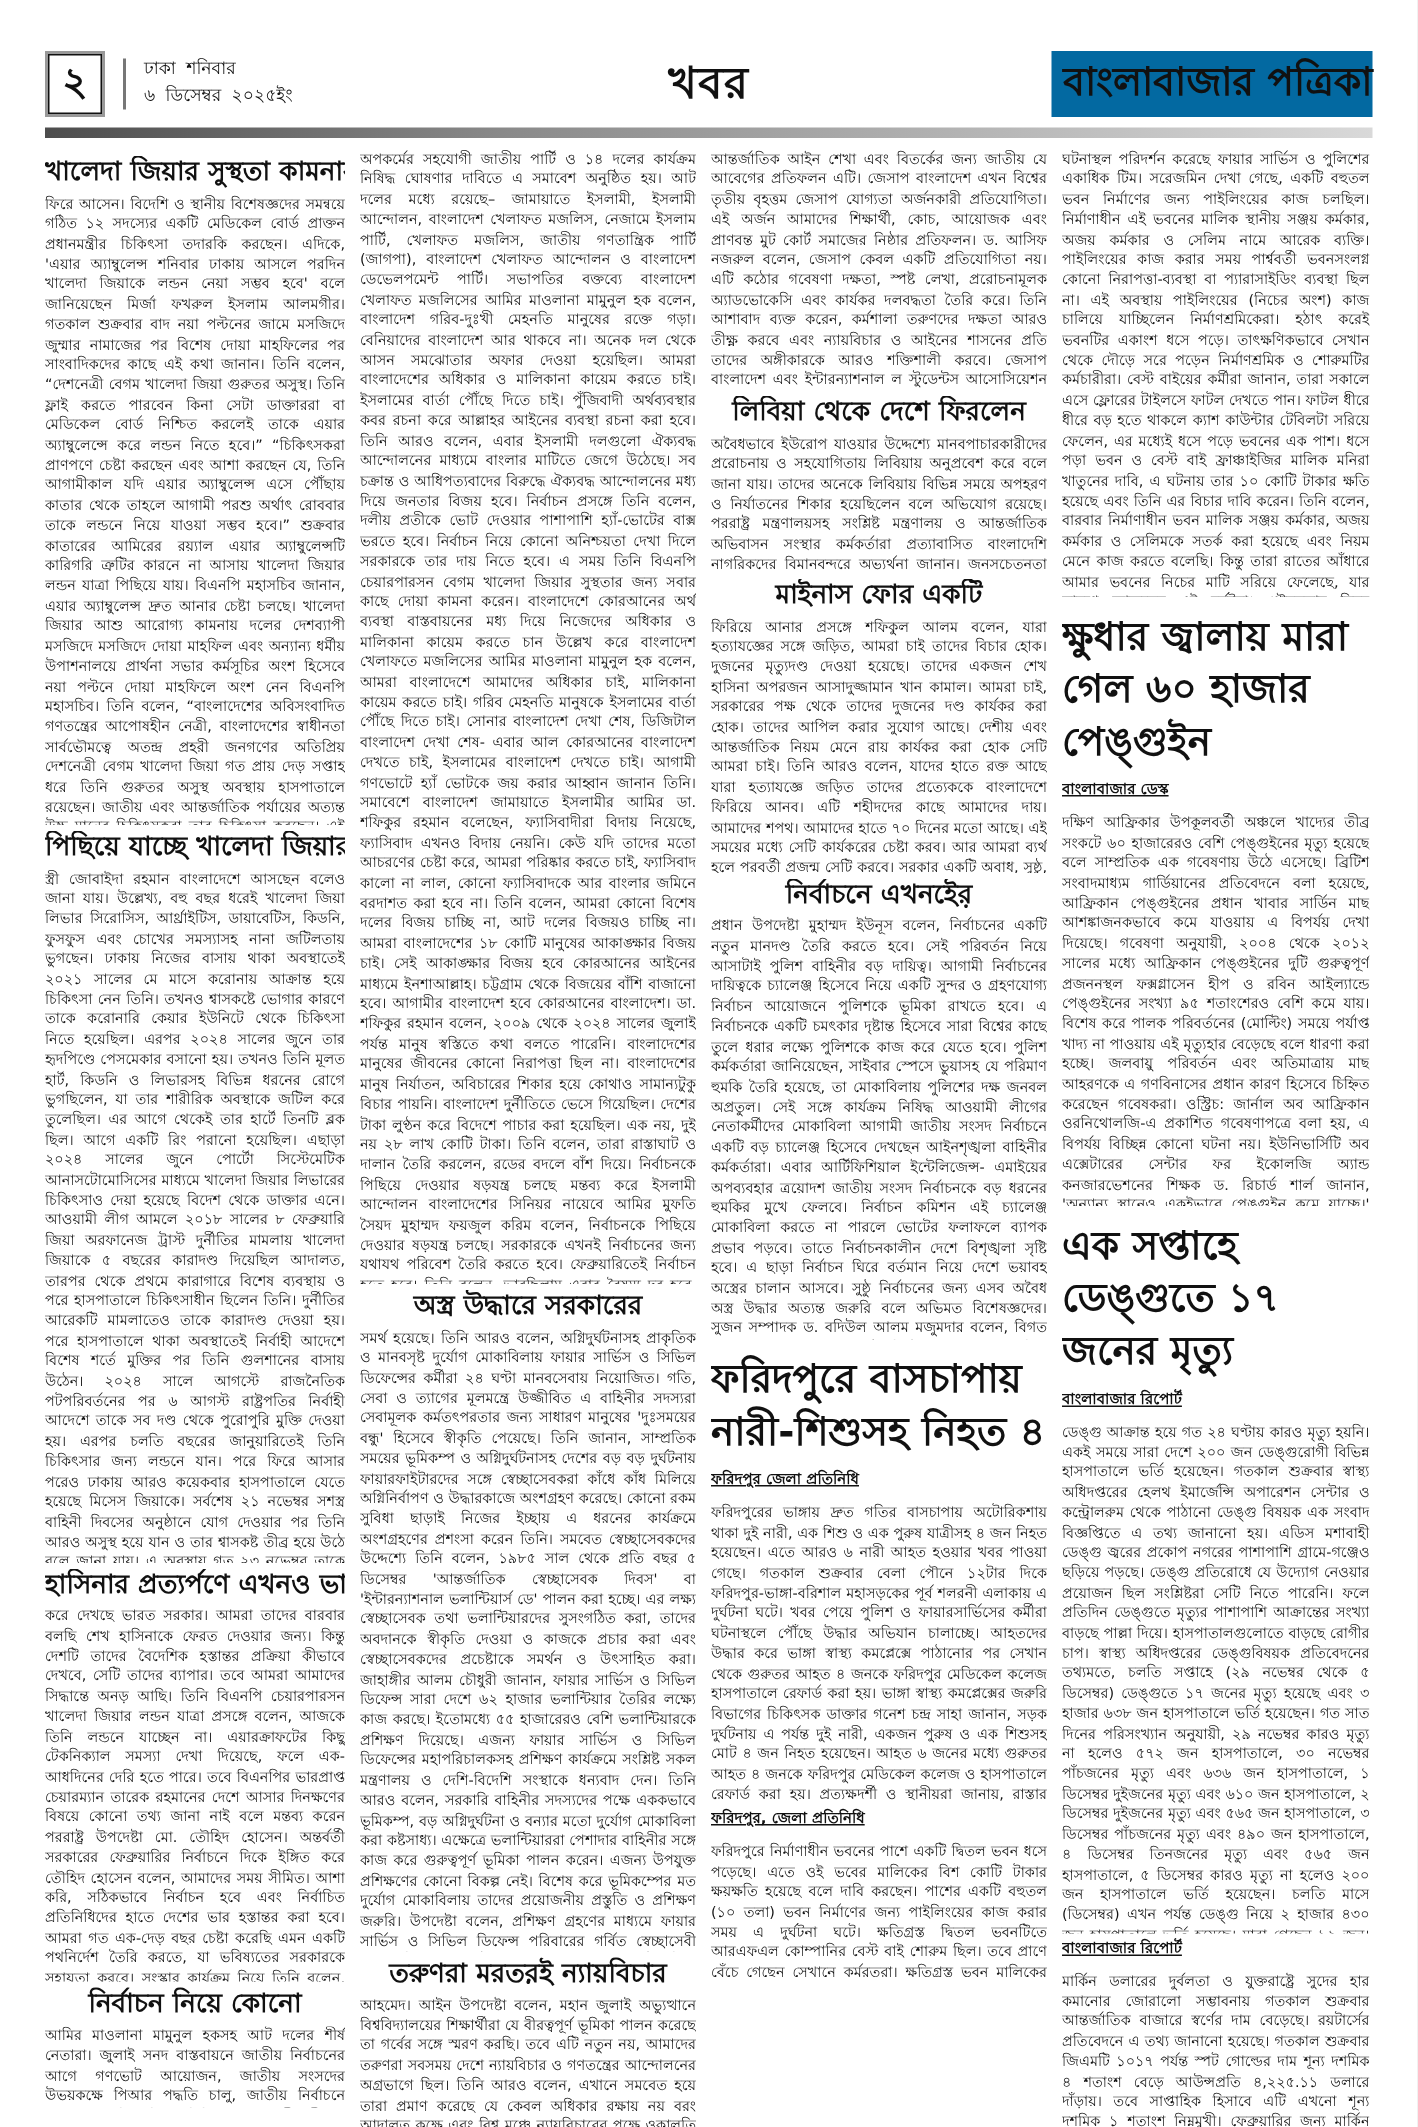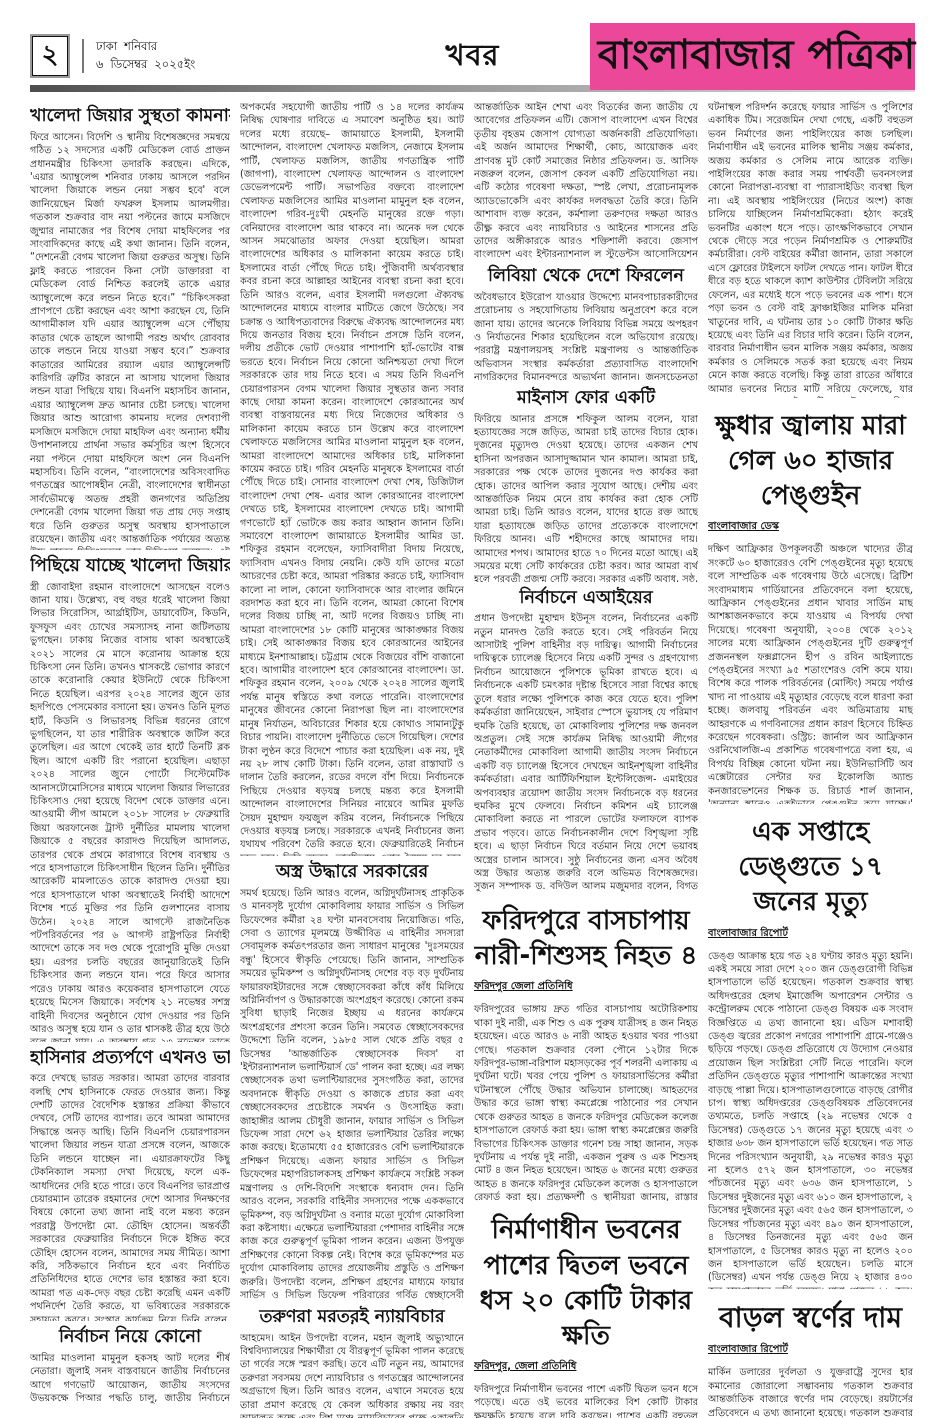--- a/index.html
+++ b/index.html
@@ -7,32 +7,32 @@
     position:relative;width:945px;height:1418px;margin:0 auto;background:#ffffff;
     font-family:"DejaVu Sans","Liberation Sans",sans-serif;color:#111;overflow:hidden;
   }
   
   .header{display:flex;align-items:center;padding:34px 30px 0 30px;position:relative;height:44px;}
   .pagenum{width:36px;height:40px;border:2px solid #999;box-shadow:inset 0 0 0 1px #111;
     display:flex;align-items:center;justify-content:center;font-size:26px;font-weight:bold;background:#fff;}
   .vrule{width:2px;height:34px;background:#777;margin:0 12px;}
   .dateline{font-size:11.5px;line-height:1.55;color:#111;font-family:Liberation Mono, monospace;}
   .section-title{position:absolute;left:0;right:0;text-align:center;font-size:29px;font-weight:bold;letter-spacing:1px;}
-  .masthead{margin-left:auto;font-size:40px;font-weight:800;white-space:nowrap;z-index:2;background:#ec4899;padding-left:8px;}
+  .masthead{margin-left:auto;font-size:26px;font-weight:800;white-space:nowrap;z-index:2;background:#0369a1;padding-left:8px;}
   .hbar{height:7px;margin:7px 30px 8px 30px;background:linear-gradient(to right,#4d4d4d,#8a8a8a 35%,#d9d9d9);}
   
   .columns{display:flex;gap:10px;padding:0 30px;height:1330px;overflow:hidden;}
   .col{overflow:hidden;}
   .col1{width:200px;}
   .col2{width:224px;}
   .col3{width:224px;}
   .col4{width:205px;}
   .headline{font-size:17.5px;font-weight:bold;text-align:center;margin:4px 0 3px 0;
     white-space:nowrap;overflow:hidden;line-height:1.3;}
-  .headline-big{font-size:26px;font-weight:bold;text-align:center;margin:10px 0 5px 0;line-height:1.35;}
+  .headline-big{font-size:26px;font-weight:bold;text-align:left;margin:10px 0 5px 0;line-height:1.35;}
   .headline-big.one-line{font-size:28px;}
   .byline{font-size:10px;font-weight:bold;text-decoration:underline;margin:2px 0 7px 0;}
   .body-txt{font-size:9.6px;line-height:13.4px;text-align:justify;overflow:hidden;color:#151515;
     word-break:break-word;}
 </style>
 </head>
 <body>
 
 <div class="page">
 
@@ -79,42 +79,40 @@
 
     <div class="col col3">
       <div class="body-txt" style="height:160px">আন্তর্জাতিক আইন শেখা এবং বিতর্কের জন্য জাতীয় যে আবেগের প্রতিফলন এটি। জেসাপ বাংলাদেশ এখন বিশ্বের তৃতীয় বৃহত্তম জেসাপ যোগ্যতা অর্জনকারী প্রতিযোগিতা। এই অর্জন আমাদের শিক্ষার্থী, কোচ, আয়োজক এবং প্রাণবন্ত মুট কোর্ট সমাজের নিষ্ঠার প্রতিফলন। ড. আসিফ নজরুল বলেন, জেসাপ কেবল একটি প্রতিযোগিতা নয়। এটি কঠোর গবেষণা দক্ষতা, স্পষ্ট লেখা, প্ররোচনামূলক অ্যাডভোকেসি এবং কার্যকর দলবদ্ধতা তৈরি করে। তিনি আশাবাদ ব্যক্ত করেন, কর্মশালা তরুণদের দক্ষতা আরও তীক্ষ্ণ করবে এবং ন্যায়বিচার ও আইনের শাসনের প্রতি তাদের অঙ্গীকারকে আরও শক্তিশালী করবে। জেসাপ বাংলাদেশ এবং ইন্টারন্যাশনাল ল স্টুডেন্টস আসোসিয়েশন (আইএলএসএ), মার্কিন বিচার বিভাগ, বিসিসি প্রসিকিউটরিয়াল ডেভেলপমেন্ট, ব্র্যাক বিশ্ববিদ্যালয়ের স্কুল অব ল এবং হার্ভ বাংলাদেশের সহযোগিতায় 'মে ইট প্লিজ দ্যা কোর্ট: দ্য কেস কনসার্নিং দ্য ক্রাফট অব জেসাপ অ্যাডভোকেসি' শীর্ষক দুদিনব্যাপী যুব জেসাপ কর্মশালা আয়োজন করেছে। কর্মশালাটি অ্যাডভোকেসি দক্ষতা বৃদ্ধি এবং ফিলিপ সি জেসাপ আন্তর্জাতিক আইন মুট কোর্ট প্রতিযোগিতার (জেসাপ) ১০ম বাংলাদেশ যোগ্যতা অর্জনের রাউন্ডে সফলভাবে অংশগ্রহণের জন্য শিক্ষার্থীদের প্রস্তুত করার জন্য ডিজাইন করা হয়েছে। উল্লেখ্য, জেসাপ মুটিংকে আন্তর্জাতিক আইন মুট কোর্টের 'বিশ্বকাপ' হিসেবে পরিচিত।</div>
 
       <h2 class="headline">লিবিয়া থেকে দেশে ফিরলেন</h2>
       <div class="body-txt" style="height:92px">অবৈধভাবে ইউরোপ যাওয়ার উদ্দেশ্যে মানবপাচারকারীদের প্ররোচনায় ও সহযোগিতায় লিবিয়ায় অনুপ্রবেশ করে বলে জানা যায়। তাদের অনেকে লিবিয়ায় বিভিন্ন সময়ে অপহরণ ও নির্যাতনের শিকার হয়েছিলেন বলে অভিযোগ রয়েছে। পররাষ্ট্র মন্ত্রণালয়সহ সংশ্লিষ্ট মন্ত্রণালয় ও আন্তর্জাতিক অভিবাসন সংস্থার কর্মকর্তারা প্রত্যাবাসিত বাংলাদেশি নাগরিকদের বিমানবন্দরে অভ্যর্থনা জানান। জনসচেতনতা বৃদ্ধির লক্ষ্যে তাদের এই দুর্বিষহ অভিজ্ঞতা সম্ভাব্য সবার সঙ্গে বিনিময় করার জন্য পররাষ্ট্র মন্ত্রণালয়ের পক্ষ থেকে তাদের অনুরোধ জানানো হয়। আন্তর্জাতিক অভিবাসন সংস্থার পক্ষ থেকে প্রত্যাবাসনকৃত প্রত্যেককে পথখরচা, কিছু খাদ্যসামগ্রী এবং প্রাথমিক চিকিৎসা প্রদান করা হয়। এর আগে, গত ১ ডিসেম্বর ১৭৩ বাংলাদেশিকে দেশে ফিরিয়ে আনা হয়।</div>
 
       <h2 class="headline">মাইনাস ফোর একটি</h2>
       <div class="body-txt" style="height:170px">ফিরিয়ে আনার প্রসঙ্গে শফিকুল আলম বলেন, যারা হত্যাযজ্ঞের সঙ্গে জড়িত, আমরা চাই তাদের বিচার হোক। দুজনের মৃত্যুদণ্ড দেওয়া হয়েছে। তাদের একজন শেখ হাসিনা অপরজন আসাদুজ্জামান খান কামাল। আমরা চাই, সরকারের পক্ষ থেকে তাদের দুজনের দণ্ড কার্যকর করা হোক। তাদের আপিল করার সুযোগ আছে। দেশীয় এবং আন্তর্জাতিক নিয়ম মেনে রায় কার্যকর করা হোক সেটি আমরা চাই। তিনি আরও বলেন, যাদের হাতে রক্ত আছে যারা হত্যাযজ্ঞে জড়িত তাদের প্রত্যেককে বাংলাদেশে ফিরিয়ে আনব। এটি শহীদদের কাছে আমাদের দায়। আমাদের শপথ। আমাদের হাতে ৭০ দিনের মতো আছে। এই সময়ের মধ্যে সেটি কার্যকরের চেষ্টা করব। আর আমরা ব্যর্থ হলে পরবর্তী প্রজন্ম সেটি করবে। সরকার একটি অবাধ, সুষ্ঠু, নিরপেক্ষ ও গ্রহণযোগ্য নির্বাচন আয়োজনের জন্য কাজ করছে উল্লেখ করে তিনি বলেন, আগামী বছরের ১৫ ফেব্রুয়ারির মধ্যে সব রাজনৈতিক দলের অংশগ্রহণে একটি সুষ্ঠু নির্বাচন অনুষ্ঠিত হবে। শফিকুল আলম জানান, নির্বাচন কমিশন ইতিমধ্যেই সব রাজনৈতিক দলের সঙ্গে আলোচনা সম্পন্ন করেছে। মাগুরা জেলা প্রশাসক আবদুল্লাহ আল মাহমুদের সভাপতিত্বে ক্রীড়া পরিদপ্তর, যুব ও ক্রীড়া মন্ত্রণালয় আয়োজিত এবং মাগুরা জেলা প্রশাসন ও জেলা ক্রীড়া অফিসের বাস্তবায়িত ফুটবল টুর্নামেন্টের উদ্বোধনী অনুষ্ঠানে বিশেষ অতিথি হিসেবে মাগুরা পুলিশ সুপার মো. হাবিবুর রহমান, সিভিল সার্জন ডা. মো. শামীম কবির, মাগুরা পৌর প্রশাসক ইমতিয়াজ হোসেন উপস্থিত ছিলেন।</div>
 
-      <h2 class="headline">নির্বাচনে এআইয়ের</h2>
+      <h2 class="headline">নির্বাচনে এখনই়ের</h2>
       <div class="body-txt" style="height:282px">প্রধান উপদেষ্টা মুহাম্মদ ইউনূস বলেন, নির্বাচনের একটি নতুন মানদণ্ড তৈরি করতে হবে। সেই পরিবর্তন নিয়ে আসাটাই পুলিশ বাহিনীর বড় দায়িত্ব। আগামী নির্বাচনের দায়িত্বকে চ্যালেঞ্জ হিসেবে নিয়ে একটি সুন্দর ও গ্রহণযোগ্য নির্বাচন আয়োজনে পুলিশকে ভূমিকা রাখতে হবে। এ নির্বাচনকে একটি চমৎকার দৃষ্টান্ত হিসেবে সারা বিশ্বের কাছে তুলে ধরার লক্ষ্যে পুলিশকে কাজ করে যেতে হবে। পুলিশ কর্মকর্তারা জানিয়েছেন, সাইবার স্পেসে ভুয়াসহ যে পরিমাণ হুমকি তৈরি হয়েছে, তা মোকাবিলায় পুলিশের দক্ষ জনবল অপ্রতুল। সেই সঙ্গে কার্যক্রম নিষিদ্ধ আওয়ামী লীগের নেতাকর্মীদের মোকাবিলা আগামী জাতীয় সংসদ নির্বাচনে একটি বড় চ্যালেঞ্জ হিসেবে দেখছেন আইনশৃঙ্খলা বাহিনীর কর্মকর্তারা। এবার আর্টিফিশিয়াল ইন্টেলিজেন্স- এমাইয়ের অপব্যবহার ত্রয়োদশ জাতীয় সংসদ নির্বাচনকে বড় ধরনের হুমকির মুখে ফেলবে। নির্বাচন কমিশন এই চ্যালেঞ্জ মোকাবিলা করতে না পারলে ভোটের ফলাফলে ব্যাপক প্রভাব পড়বে। তাতে নির্বাচনকালীন দেশে বিশৃঙ্খলা সৃষ্টি হবে। এ ছাড়া নির্বাচন ঘিরে বর্তমান নিয়ে দেশে ভয়াবহ অস্ত্রের চালান আসবে। সুষ্ঠু নির্বাচনের জন্য এসব অবৈধ অস্ত্র উদ্ধার অত্যন্ত জরুরি বলে অভিমত বিশেষজ্ঞদের। সুজন সম্পাদক ড. বদিউল আলম মজুমদার বলেন, বিগত সময়ে দেশে কয়েকবার সুষ্ঠু নির্বাচন হলেও গণতান্ত্রিক উত্তরণ ঘটেনি। গণতান্ত্রিক উত্তরণের জন্য শুধু নির্বাচনই যথেষ্ট নয়। এর জন্য প্রয়োজন আইনি, প্রাতিষ্ঠানিক ও কাঠামোগত সংস্কার। বিরাজমান রাজনৈতিক পরিস্থিতির গভীর বিশ্লেষণ থেকে আমরা বাংলাদেশের সুষ্ঠু, নিরপেক্ষ ও গ্রহণযোগ্য নির্বাচনের পথে মোটা দাগে সাতটি প্রতিবন্ধকতা চিহ্নিত করেছি। তবে এবারের নির্বাচনে প্রধান চ্যালেঞ্জ হবে আর্টিফিশিয়াল ইন্টেলিজেন্স- এআইয়ের অপব্যবহার। এর মাধ্যমে যে সব অপতথ্য, গুজব ছড়ানো হবে তাতে আইনশৃঙ্খলা মুহূর্তেই অবনতি ঘটতে পারে। এটি মোকাবেলায় আমাদের আইনশৃঙ্খলা বাহিনী কতটা সক্ষম সেটা একটা বড় প্রশ্ন। বিশিষ্ট রাষ্ট্রবিজ্ঞানী ও রাজনৈতিক বিশ্লেষক প্রফেসর ড. দিলারা চৌধুরী বলেন, অভ্যন্তরীণ সংকট ও বহির্বিশ্বের নানা সংকট থেকে উত্তরণের জন্য আগামী জাতীয় নির্বাচন খুবই গুরুত্বপূর্ণ। এবারের নির্বাচনে তথ্য প্রযুক্তির অপব্যবহার বড় ধরনের নেতিবাচক প্রভাব ফেলতে পারে। এর মোকাবেলায় রাজনৈতিক ঐক্য যেমন প্রয়োজন তেমনি আইনশৃঙ্খলা বাহিনীরও দায়িত্বশীল ভূমিকাও জরুরি।</div>
 
       <h2 class="headline-big">ফরিদপুরে বাসচাপায় নারী-শিশুসহ নিহত ৪</h2>
       <div class="byline">ফরিদপুর জেলা প্রতিনিধি</div>
       <div class="body-txt" style="height:200px">ফরিদপুরের ভাঙ্গায় দ্রুত গতির বাসচাপায় অটোরিকশায় থাকা দুই নারী, এক শিশু ও এক পুরুষ যাত্রীসহ ৪ জন নিহত হয়েছেন। এতে আরও ৬ নারী আহত হওয়ার খবর পাওয়া গেছে। গতকাল শুক্রবার বেলা পৌনে ১২টার দিকে ফরিদপুর-ভাঙ্গা-বরিশাল মহাসড়কের পূর্ব শলরনী এলাকায় এ দুর্ঘটনা ঘটে। খবর পেয়ে পুলিশ ও ফায়ারসার্ভিসের কর্মীরা ঘটনাস্থলে পৌঁছে উদ্ধার অভিযান চালাচ্ছে। আহতদের উদ্ধার করে ভাঙ্গা স্বাস্থ্য কমপ্লেক্সে পাঠানোর পর সেখান থেকে গুরুতর আহত ৪ জনকে ফরিদপুর মেডিকেল কলেজ হাসপাতালে রেফার্ড করা হয়। ভাঙ্গা স্বাস্থ্য কমপ্লেক্সের জরুরি বিভাগের চিকিৎসক ডাক্তার গনেশ চন্দ্র সাহা জানান, সড়ক দুর্ঘটনায় এ পর্যন্ত দুই নারী, একজন পুরুষ ও এক শিশুসহ মোট ৪ জন নিহত হয়েছেন। আহত ৬ জনের মধ্যে গুরুতর আহত ৪ জনকে ফরিদপুর মেডিকেল কলেজ ও হাসপাতালে রেফার্ড করা হয়। প্রত্যক্ষদর্শী ও স্থানীয়রা জানায়, রাস্তার ওপারে তারা জমিতে কাজ করছিলেন। হঠাৎ বিকট শব্দ শুনতে পান তারা।</div>
 
-      <h2 class="headline-big">নির্মাণাধীন ভবনের পাশের দ্বিতল ভবনে ধস ২০ কোটি টাকার ক্ষতি</h2>
       <div class="byline">ফরিদপুর, জেলা প্রতিনিধি</div>
       <div class="body-txt" style="height:90px">ফরিদপুরে নির্মাণাধীন ভবনের পাশে একটি দ্বিতল ভবন ধসে পড়েছে। এতে ওই ভবের মালিকের বিশ কোটি টাকার ক্ষয়ক্ষতি হয়েছে বলে দাবি করছেন। পাশের একটি বহুতল (১০ তলা) ভবন নির্মাণের জন্য পাইলিংয়ের কাজ করার সময় এ দুর্ঘটনা ঘটে। ক্ষতিগ্রস্ত দ্বিতল ভবনটিতে আরএফএল কোম্পানির বেস্ট বাই শোরুম ছিল। তবে প্রাণে বেঁচে গেছেন সেখানে কর্মরতরা। ক্ষতিগ্রস্ত ভবন মালিকের অভিযোগ, নিরাপত্তাব্যবস্থার জন্য নির্মাণাধীন ভবনমালিকদের বলা হলেও কর্ণপাত না করে নিয়মবহির্ভূতভাবে কাজ করে যাচ্ছিলেন। এ ছাড়া সংশ্লিষ্ট পৌর কর্তৃপক্ষের গাফিলতির অভিযোগ করছেন স্থানীয়রা। গতকাল শুক্রবার দুপুর পৌনে ১২টার দিকে শহরের প্রাণকেন্দ্র নিলটুলি ফর্কার পট্টির মুজিব সড়ক এলাকায় এ ঘটনা ঘটে। খবর পেয়ে</div>
     </div>
 
     <div class="col col4">
       <div class="body-txt" style="height:298px">ঘটনাস্থল পরিদর্শন করেছে ফায়ার সার্ভিস ও পুলিশের একাধিক টিম। সরেজমিন দেখা গেছে, একটি বহুতল ভবন নির্মাণের জন্য পাইলিংয়ের কাজ চলছিল। নির্মাণাধীন এই ভবনের মালিক স্থানীয় সঞ্জয় কর্মকার, অজয় কর্মকার ও সেলিম নামে আরেক ব্যক্তি। পাইলিংয়ের কাজ করার সময় পার্শ্ববর্তী ভবনসংলগ্ন কোনো নিরাপত্তা-ব্যবস্থা বা প্যারাসাইডিং ব্যবস্থা ছিল না। এই অবস্থায় পাইলিংয়ের (নিচের অংশ) কাজ চালিয়ে যাচ্ছিলেন নির্মাণশ্রমিকেরা। হঠাৎ করেই ভবনটির একাংশ ধসে পড়ে। তাৎক্ষণিকভাবে সেখান থেকে দৌড়ে সরে পড়েন নির্মাণশ্রমিক ও শোরুমটির কর্মচারীরা। বেস্ট বাইয়ের কর্মীরা জানান, তারা সকালে এসে ফ্লোরের টাইলসে ফাটল দেখতে পান। ফাটল ধীরে ধীরে বড় হতে থাকলে ক্যাশ কাউন্টার টেবিলটা সরিয়ে ফেলেন, এর মধ্যেই ধসে পড়ে ভবনের এক পাশ। ধসে পড়া ভবন ও বেস্ট বাই ফ্রাঞ্চাইজির মালিক মনিরা খাতুনের দাবি, এ ঘটনায় তার ১০ কোটি টাকার ক্ষতি হয়েছে এবং তিনি এর বিচার দাবি করেন। তিনি বলেন, বারবার নির্মাণাধীন ভবন মালিক সঞ্জয় কর্মকার, অজয় কর্মকার ও সেলিমকে সতর্ক করা হয়েছে এবং নিয়ম মেনে কাজ করতে বলেছি। কিন্তু তারা রাতের আঁধারে আমার ভবনের নিচের মাটি সরিয়ে ফেলেছে, যার কারণে আজকের এই দুর্ঘটনা। পৌরসভার নিয়ম অনুযায়ী ৩ ফুট দূরত্ব রেখে কাজ করার কথা থাকলেও নিয়মের তোয়াক্কা না করেই কাজ চালিয়ে যাচ্ছিলেন। আজ সকালে উল্টো আমার কর্মচারীদের হুমকি-ধমকিও দেওয়া হয়। এ বিষয়ে জানতে অভিযুক্ত ভবনমালিকদের একজন সঞ্জয় সাহার সঙ্গে যোগাযোগের চেষ্টা করেও তাঁর বক্তব্য পাওয়া যায়নি। এ বিষয়ে কোতোয়ালি থানা ভারপ্রাপ্ত কর্মকর্তা (ওসি) নুরুজ্জামান বলেন, খবর পেয়ে এখানকার আইনশৃঙ্খলা পরিস্থিতি নিয়ন্ত্রণে পুলিশ মোতায়েন করা হয়েছে। তবে সন্ধ্যা ৭টা ১৫ মিনিট পর্যন্ত (এ নিউজ লেখা পর্যন্ত) কোনো ভুক্তভোগীদের পক্ষ থেকে কোনো অভিযোগ পাওয়া যায়নি। অভিযোগ পেলে সেটা তদন্ত করে প্রয়োজনীয় ব্যবস্থা নেওয়া হবে। ৫ তলা থেকে উচ্চ ভবনের ডিজাইন অনুমোদন করেন গণপূর্ত অধিদফতর। সেই হিসেবে ক্ষতিগ্রস্ত অভিতর ভবনটির পাশে নির্মাণাধীন ১০ তলা ভবনটির নকশা অনুমোদন করেছে গণপূর্ত অধিদফতর। এ বিষয়ে কথা বলতে গণপূর্ত অধিদফতর ফরিদপুর জেলার নির্বাহী প্রকৌশলী মো. খায়রুজ্জামান অফিসিয়াল মোবাইল নম্বরে ও হোয়াটসঅ্যাপ এ একাধিক বার কল করলেও তা রিসিভ হয়নি।</div>
 
       <h2 class="headline-big">ক্ষুধার জ্বালায় মারা গেল ৬০ হাজার পেঙ্গুইন</h2>
       <div class="byline">বাংলাবাজার ডেস্ক</div>
       <div class="body-txt" style="height:262px">দক্ষিণ আফ্রিকার উপকূলবর্তী অঞ্চলে খাদ্যের তীব্র সংকটে ৬০ হাজারেরও বেশি পেঙ্গুইনের মৃত্যু হয়েছে বলে সাম্প্রতিক এক গবেষণায় উঠে এসেছে। ব্রিটিশ সংবাদমাধ্যম গার্ডিয়ানের প্রতিবেদনে বলা হয়েছে, আফ্রিকান পেঙ্গুইনের প্রধান খাবার সার্ডিন মাছ আশঙ্কাজনকভাবে কমে যাওয়ায় এ বিপর্যয় দেখা দিয়েছে। গবেষণা অনুযায়ী, ২০০৪ থেকে ২০১২ সালের মধ্যে আফ্রিকান পেঙ্গুইনের দুটি গুরুত্বপূর্ণ প্রজননস্থল ফক্সগ্লাসেন হীপ ও রবিন আইল্যান্ডে পেঙ্গুইনের সংখ্যা ৯৫ শতাংশেরও বেশি কমে যায়। বিশেষ করে পালক পরিবর্তনের (মোল্টিং) সময়ে পর্যাপ্ত খাদ্য না পাওয়ায় এই মৃত্যুহার বেড়েছে বলে ধারণা করা হচ্ছে। জলবায়ু পরিবর্তন এবং অতিমাত্রায় মাছ আহরণকে এ গণবিনাসের প্রধান কারণ হিসেবে চিহ্নিত করেছেন গবেষকরা। ওস্ট্রিচ: জার্নাল অব আফ্রিকান ওরনিথোলজি-এ প্রকাশিত গবেষণাপত্রে বলা হয়, এ বিপর্যয় বিচ্ছিন্ন কোনো ঘটনা নয়। ইউনিভার্সিটি অব এক্সেটারের সেন্টার ফর ইকোলজি অ্যান্ড কনজারভেশনের শিক্ষক ড. রিচার্ড শার্ল জানান, 'অন্যান্য স্থানেও একইভাবে পেঙ্গুইন কমে যাচ্ছে।' গত ৩০ বছরে আফ্রিকান পেঙ্গুইন প্রজাতির সংখ্যা প্রায় ৮০ শতাংশ কমে গেছে। আফ্রিকান পেঙ্গুইনরা প্রতিবছর পুরনো পালক ফেলে নতুন পালক গজায়, যাতে তাদের শরীরের তাপরোধ ও জলরোধী ক্ষমতা বজায় থাকে। তবে প্রায় ২১ দিনের এই মোল্টিং পর্বে তাদের স্থলে অবস্থান করতে হয় এবং এ প্রক্রিয়ার জন্য আগে থেকেই শরীরে পর্যাপ্ত চর্বির মজুদ থাকা জরুরি। ড. শার্ল বলেন, 'মোল্টিংয়ের আগে বা পরে যদি পর্যাপ্ত খাদ্য না পায়, তাহলে তারা উপবাসের সময়টায় টিকতে পারে না। আমরা হয়ত অনেক পেঙ্গুইনের মৃতদেহ ভেসে থাকতে দেখি না, কারণ তারা সমুদ্রেই মারা যায়।' গবেষণায় আরও বলা হয়, ২০০৪ সালের পর থেকে দক্ষিণ আফ্রিকার পশ্চিম উপকূলে সার্ডিন মাছের সংখ্যা আশঙ্কাজনক হারে কমে যাচ্ছে। এই সার্ডিনই আফ্রিকান পেঙ্গুইনের প্রধান খাদ্য। উপকূলীয় পানির তাপমাত্রা ও লবণাক্ততার পরিবর্তনে মাছের ডিম ছাড়া কমে গেছে, কিছু মাছ শিকার বেড়েছে। ২০২৪ সালে আফ্রিকান পেঙ্গুইনকে 'অতিসংকটাপন্ন' প্রজাতি হিসেবে ঘোষণা করা হয়, এবং বর্তমানে প্রজননক্ষম জোড়ার সংখ্যা ১০ হাজারেরও কম।</div>
 
       <h2 class="headline-big">এক সপ্তাহে ডেঙ্গুতে ১৭ জনের মৃত্যু</h2>
       <div class="byline">বাংলাবাজার রিপোর্ট</div>
       <div class="body-txt" style="height:340px">ডেঙ্গু আক্রান্ত হয়ে গত ২৪ ঘণ্টায় কারও মৃত্যু হয়নি। একই সময়ে সারা দেশে ২০০ জন ডেঙ্গুরোগী বিভিন্ন হাসপাতালে ভর্তি হয়েছেন। গতকাল শুক্রবার স্বাস্থ্য অধিদপ্তরের হেলথ ইমার্জেন্সি অপারেশন সেন্টার ও কন্ট্রোলরুম থেকে পাঠানো ডেঙ্গু বিষয়ক এক সংবাদ বিজ্ঞপ্তিতে এ তথ্য জানানো হয়। এডিস মশাবাহী ডেঙ্গু জ্বরের প্রকোপ নগরের পাশাপাশি গ্রামে-গঞ্জেও ছড়িয়ে পড়ছে। ডেঙ্গু প্রতিরোধে যে উদ্যোগ নেওয়ার প্রয়োজন ছিল সংশ্লিষ্টরা সেটি নিতে পারেনি। ফলে প্রতিদিন ডেঙ্গুতে মৃত্যুর পাশাপাশি আক্রান্তের সংখ্যা বাড়ছে পাল্লা দিয়ে। হাসপাতালগুলোতে বাড়ছে রোগীর চাপ। স্বাস্থ্য অধিদপ্তরের ডেঙ্গুবিষয়ক প্রতিবেদনের তথ্যমতে, চলতি সপ্তাহে (২৯ নভেম্বর থেকে ৫ ডিসেম্বর) ডেঙ্গুতে ১৭ জনের মৃত্যু হয়েছে এবং ৩ হাজার ৬৩৮ জন হাসপাতালে ভর্তি হয়েছেন। গত সাত দিনের পরিসংখ্যান অনুযায়ী, ২৯ নভেম্বর কারও মৃত্যু না হলেও ৫৭২ জন হাসপাতালে, ৩০ নভেম্বর পাঁচজনের মৃত্যু এবং ৬৩৬ জন হাসপাতালে, ১ ডিসেম্বর দুইজনের মৃত্যু এবং ৬১০ জন হাসপাতালে, ২ ডিসেম্বর দুইজনের মৃত্যু এবং ৫৬৫ জন হাসপাতালে, ৩ ডিসেম্বর পাঁচজনের মৃত্যু এবং ৪৯০ জন হাসপাতালে, ৪ ডিসেম্বর তিনজনের মৃত্যু এবং ৫৬৫ জন হাসপাতালে, ৫ ডিসেম্বর কারও মৃত্যু না হলেও ২০০ জন হাসপাতালে ভর্তি হয়েছেন। চলতি মাসে (ডিসেম্বর) এখন পর্যন্ত ডেঙ্গু নিয়ে ২ হাজার ৪৩০ জন হাসপাতালে ভর্তি হয়েছে। মারা গেছেন ১২ জন। এ ছাড়া চলতি বছর ৫ ডিসেম্বর পর্যন্ত ডেঙ্গুতে আক্রান্ত হয়ে হাসপাতালে ভর্তি হয়েছেন ৯৬ হাজার ৮২৭ জন। এর মধ্যে ছাড়পত্র পেয়েছেন ৯৪ হাজার ৬২৪ জন। মারা গেছেন ৩৯৪ জন। গতকালের বিজ্ঞপ্তিতে বলা হয়, গত ২৪ ঘণ্টায় ডেঙ্গু আক্রান্ত হয়ে হাসপাতালে ভর্তি রোগীর মধ্যে বরিশাল বিভাগে (সিটি করপোরেশনের বাইরে) ১৪ জন, চট্টগ্রাম বিভাগে (সিটি করপোরেশনের বাইরে) ৯২ জন, ঢাকা বিভাগে (সিটি করপোরেশনের বাইরে) ১৪ জন, ঢাকা উত্তর সিটি করপোরেশনের ৭২ জন, ঢাকা দক্ষিণ সিটি করপোরেশনের ছয়জন, খুলনা বিভাগে (সিটি করপোরেশনের বাইরে) দুজন রয়েছেন। ২৪ ঘণ্টায় ২২৬ জন ডেঙ্গুরোগী হাসপাতাল থেকে ছাড়পত্র পেয়েছেন। চলতি বছরে এ যাবত মোট ৯৪ হাজার ৬২৪ জন রোগী হাসপাতাল থেকে ছাড়পত্র পেয়েছেন। চলতি বছরের পাঁচ ডিসেম্বর পর্যন্ত মোট ডেঙ্গু আক্রান্ত হয়েছে ৯৬ হাজার ৮২৭ জন। ২০২৪ সালের জানুয়ারি থেকে ৩১ ডিসেম্বর পর্যন্ত মোট ডেঙ্গু আক্রান্ত হয়েছে ১ লাখ ১ হাজার ২১৪ জন এবং ডেঙ্গুতে মোট ৫৭৫ জনের মৃত্যু হয়। ২০২৩ সালের ১ জানুয়ারি থেকে ৩১ ডিসেম্বর পর্যন্ত ডেঙ্গু আক্রান্ত হয়ে মোট ১ হাজার ৭০৫ জনের মৃত্যু হয়, পাশাপাশি ডেঙ্গু আক্রান্ত হয়ে হাসপাতালে ভর্তি হন মোট ৩ লাখ ২১ হাজার ১৭৯ জন।</div>
 
-      <h2 class="headline-big one-line">বাড়ল স্বর্ণের দাম</h2>
       <div class="byline">বাংলাবাজার রিপোর্ট</div>
       <div class="body-txt" style="height:188px">মার্কিন ডলারের দুর্বলতা ও যুক্তরাষ্ট্রে সুদের হার কমানোর জোরালো সম্ভাবনায় গতকাল শুক্রবার আন্তর্জাতিক বাজারে স্বর্ণের দাম বেড়েছে। রয়টার্সের প্রতিবেদনে এ তথ্য জানানো হয়েছে। গতকাল শুক্রবার জিএমটি ১০১৭ পর্যন্ত স্পট গোল্ডের দাম শূন্য দশমিক ৪ শতাংশ বেড়ে আউন্সপ্রতি ৪,২২৫.১১ ডলারে দাঁড়ায়। তবে সাপ্তাহিক হিসাবে এটি এখনো শূন্য দশমিক ১ শতাংশ নিম্নমুখী। ফেব্রুয়ারির জন্য মার্কিন ফিউচার্স গোল্ডের দাম শূন্য দশমিক ৩ শতাংশ বৃদ্ধি পেয়ে আউন্সপ্রতি ৪,২৫৫.৯০ ডলারে পৌঁছেছে। বিশ্লেষকরা বলছেন, আগামী সপ্তাহে যুক্তরাষ্ট্রের ফেডারেল রিজার্ভের নীতি সভার আগে বিনিয়োগকারীরা এখন অপেক্ষা করছেন গুরুত্বপূর্ণ মুদ্রাস্ফীতি-সংক্রান্ত তথ্যের জন্য। ডলার সূচক বড় মুদ্রাগুলোর বিপরীতে পাঁচ সপ্তাহের নিম্নমুখী অবস্থানে থাকায় অন্যান্য মুদ্রাধারীদের জন্য স্বর্ণ কেনা তুলনামূলক সাশ্রয়ী হয়েছে। এফএক্সটিএমের সিনিয়র গবেষণা বিশ্লেষক লুকমান ওতুনুগা বলেন, 'ফেড আগামী সপ্তাহে সুদের হার কমাতে পারবে এমন বাজার প্রত্যাশা ও ডলারের দুর্বলতা স্বর্ণবাজার ঊর্ধ্বে সমর্থন দিচ্ছে।' এদিকে দেশের বাজারে শুক্রবার (৫ ডিসেম্বর) স্বর্ণ ভরিতে ২ লাখ ১১ হাজার ৯৫ টাকা বিক্রি হবে। সর্বশেষ ২ ডিসেম্বর স্বর্ণ ভরিতে ১ হাজার ৫০ টাকা কমিয়েছে বাংলাদেশ জুয়েলার্স অ্যাসোসিয়েশন (বাজুস)। বিজ্ঞপ্তিতে বলা হয়, স্থানীয় বাজারে তেজাবি স্বর্ণের (পিওর গোল্ড) দাম কমেছে। ফলে সার্বিক পরিস্থিতি বিবেচনায় স্বর্ণের নতুন দাম নির্ধারণ করা হয়েছে। নতুন দাম অনুযায়ী, দেশের বাজারে প্রতি ভরি (১১.৬৬৪ গ্রাম) ২২ ক্যারেটের স্বর্ণের দাম পড়বে ২ লাখ ১১ হাজার ৯৫ টাকা।</div>
     </div>
 
   </div>
 </div>
 
 </body></html>

